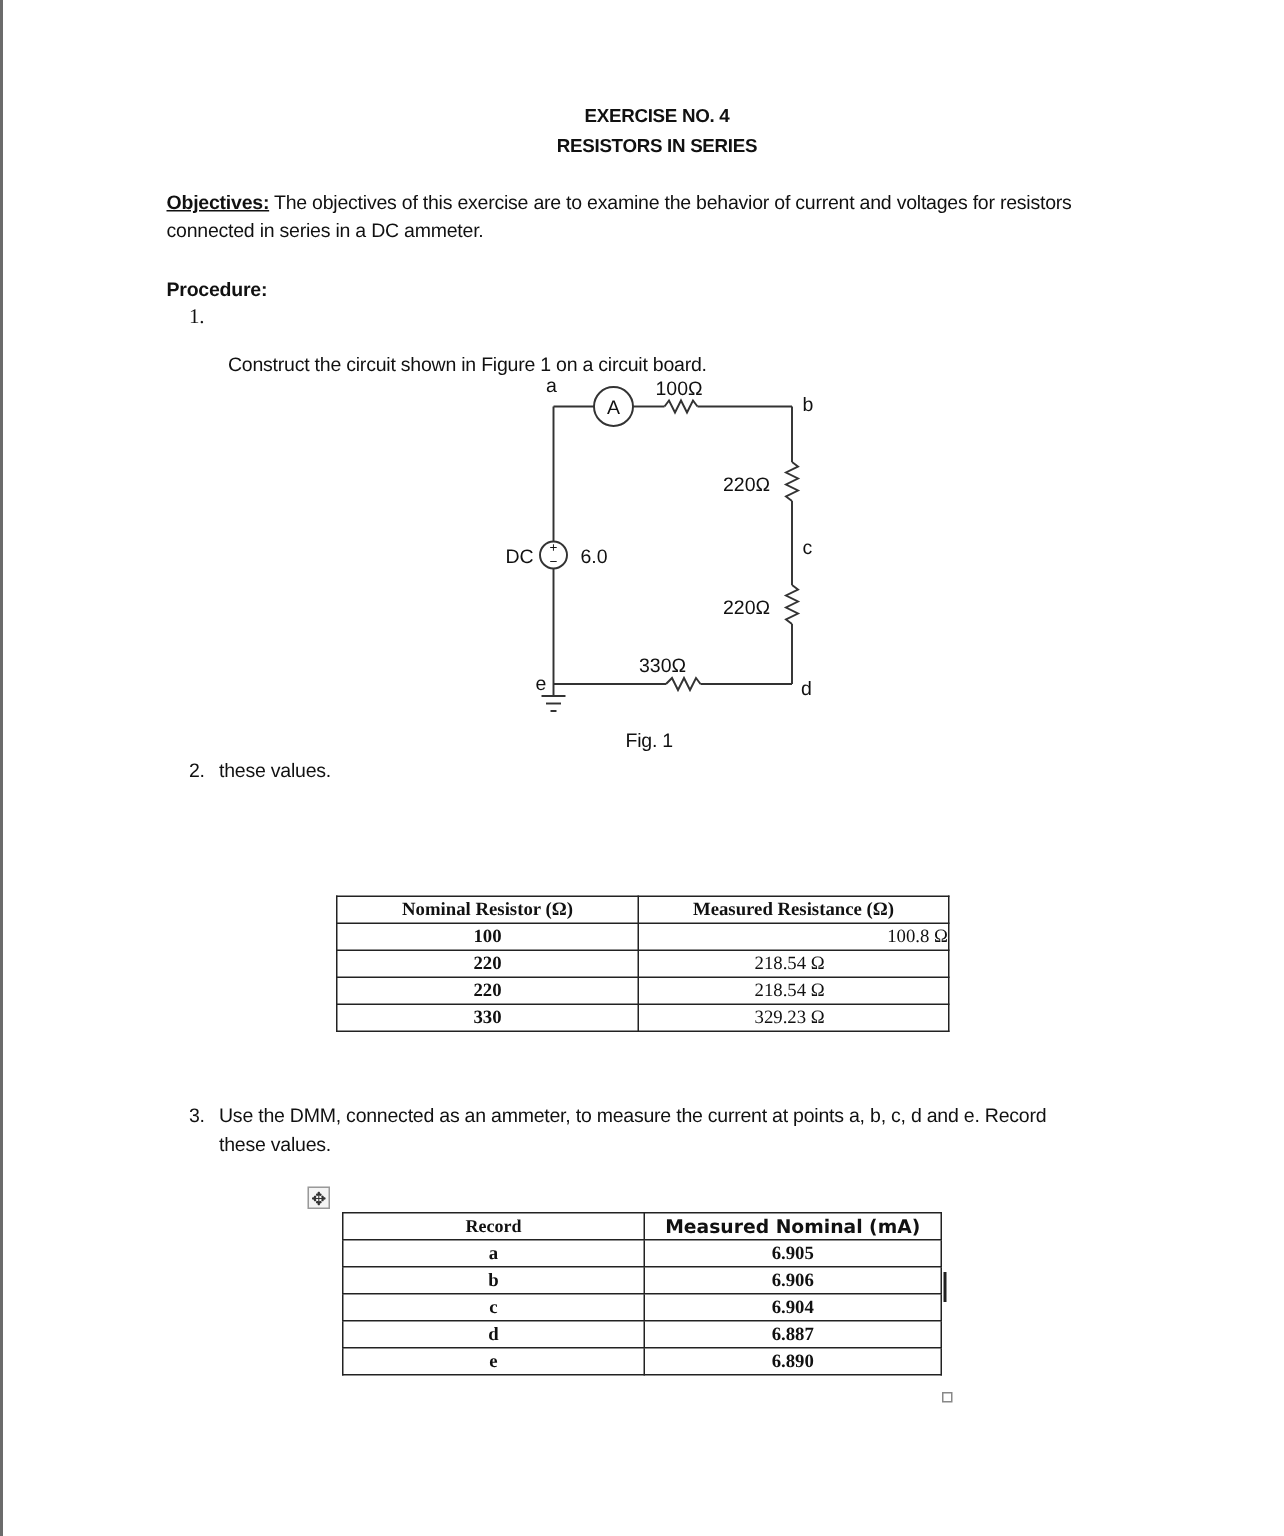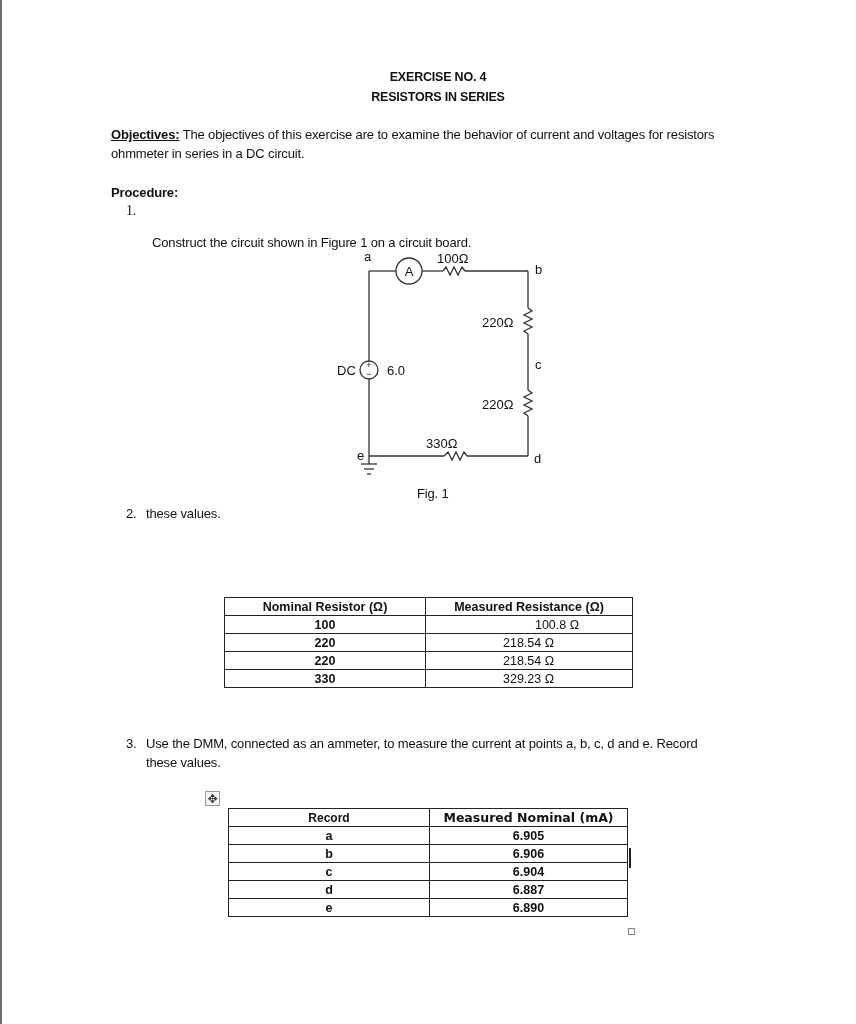--- a/index.html
+++ b/index.html
@@ -8,42 +8,42 @@
     font-family: "Liberation Sans", "DejaVu Sans", sans-serif; color: #111;
   }
   .left-edge { position: absolute; left: 0; top: 0; width: 2px; height: 1024px; background: #6b6b6b; }
   .abs { position: absolute; }
   .title { left: 0; width: 876px; text-align: center; font-weight: bold; font-size: 12.5px; letter-spacing: -0.2px; }
   .para { font-size: 13px; line-height: 19px; letter-spacing: -0.15px; }
   .u { text-decoration: underline; font-weight: bold; }
   .b { font-weight: bold; }
   .num { font-family: "Liberation Serif", serif; font-size: 14px; }
   table.t { position: absolute; border-collapse: collapse; font-size: 12.5px; }
-  table.t td { border: 1.5px solid #222; height: 17px; padding: 0; text-align: center; }
+  table.t td { border: 1.5px solid #222; height: 17px; padding: 0; text-align: center; font-family: Liberation Serif, serif; }
   table.t td.hdr { font-weight: bold; }
   .move-handle {
     position: absolute; left: 205px; top: 791px; width: 15px; height: 15px; border: 1px solid #999;
     background: #f4f4f4; font-size: 12px; line-height: 14px; text-align: center; color: #333; box-sizing: border-box;
   }
   .resize-handle {
     position: absolute; left: 628px; top: 928px; width: 7px; height: 7px; border: 1px solid #888; background: #fff; box-sizing: border-box;
   }
   .cursor-bar { position: absolute; left: 629px; top: 848px; width: 2px; height: 20px; background: #222; }
 </style>
 </head>
 <body>
 
 <div class="left-edge"></div>
 
 <div class="abs title" style="top:70px;">EXERCISE NO. 4</div>
 <div class="abs title" style="top:90px;">RESISTORS IN SERIES</div>
 
 <div class="abs para" style="left:111px; top:125px; width:660px;">
   <span class="u">Objectives:</span><span> The objectives of this exercise are to examine the behavior of current and voltages for resistors</span><br>
-  <span>ohmmeter in series in a DC circuit.</span>
+  <span>connected in series in a DC ammeter.</span>
 </div>
 
 <div class="abs para b" style="left:111px; top:183px;">Procedure:</div>
 
 <div class="abs para" style="left:126px; top:201px;">
   <span class="num">1.</span>
   <span style="position:absolute; left:26px; white-space:nowrap;margin-top:32px;">Construct the circuit shown in Figure 1 on a circuit board.</span>
 </div>
 
 <svg class="abs" style="left:300px; top:240px;" width="300" height="250" viewBox="300 240 300 250">
@@ -104,21 +104,21 @@
 </div>
 
 <table class="t" style="left:224px; top:597px; width:409px;">
   <tbody>
       <tr>
     <td class="hdr" style="width:200px;">Nominal Resistor (Ω)</td>
     <td class="hdr">Measured Resistance (Ω)</td>
   </tr>
   <tr>
     <td class="b">100</td>
-    <td style="text-align:center; padding-left:56px;">100.8 Ω</td>
+    <td style="text-align:right; padding-left:56px;">100.8 Ω</td>
   </tr>
   <tr>
     <td class="b">220</td>
     <td style="text-align:left; padding-left:77px;">218.54 Ω</td>
   </tr>
   <tr>
     <td class="b">220</td>
     <td style="text-align:left; padding-left:77px;">218.54 Ω</td>
   </tr>
   <tr>

